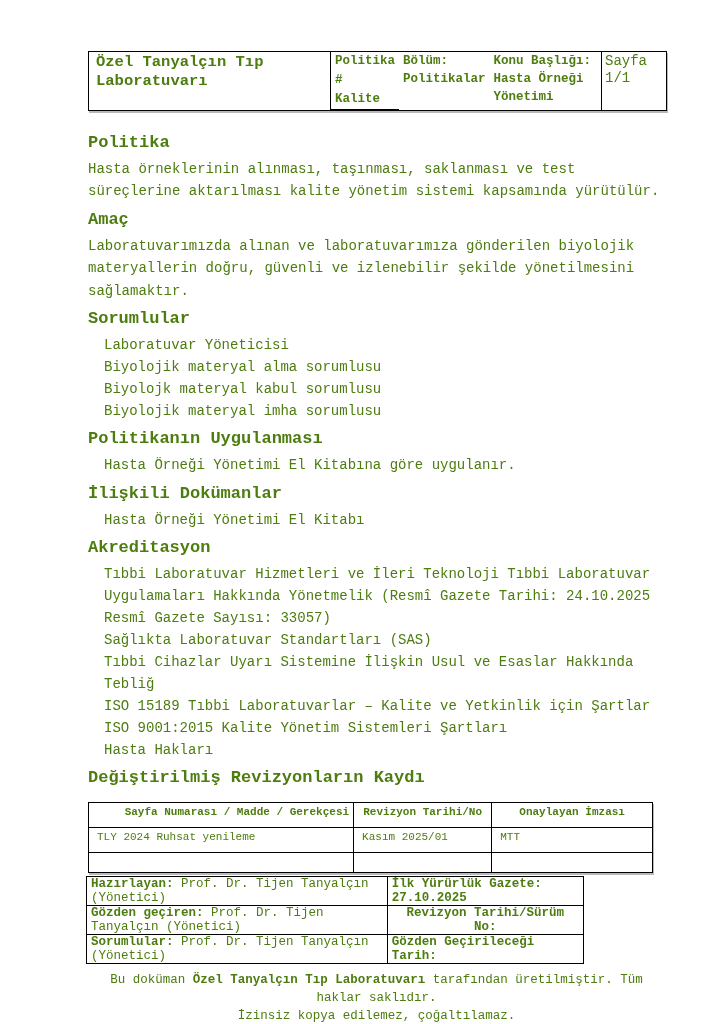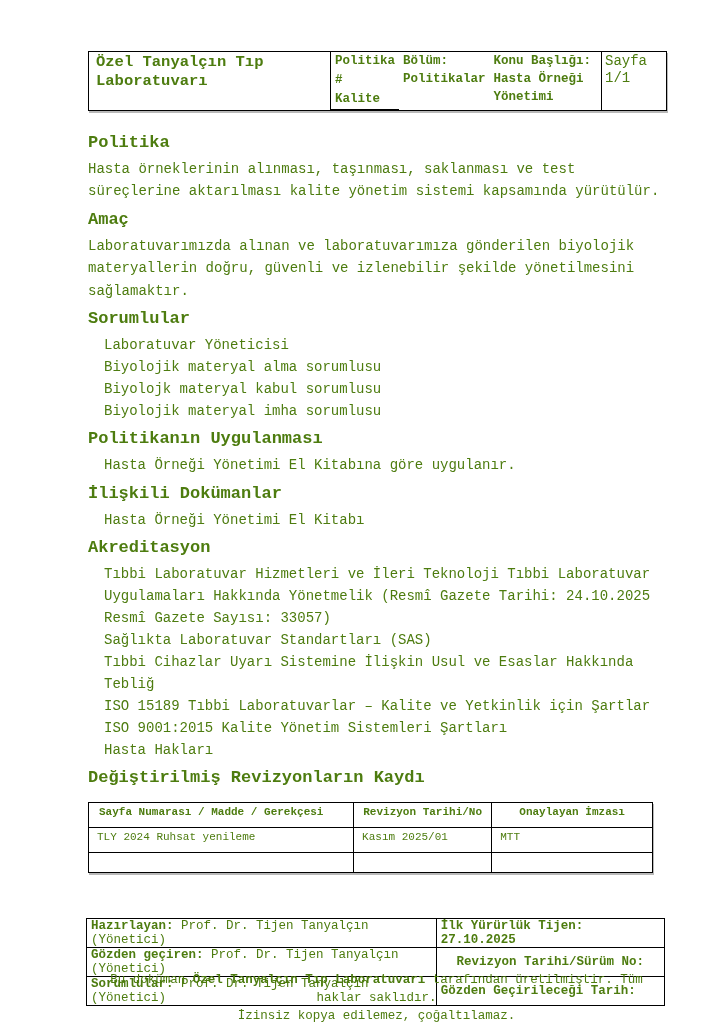--- a/index.html
+++ b/index.html
@@ -85,31 +85,31 @@
     vertical-align: top;
     font-size: 11px;
     line-height: 14px;
     padding: 2px 4px;
     overflow: hidden;
   }
   .revision-table col.c1 { width: 47%; }
   .revision-table col.c2 { width: 24.5%; }
   .revision-table col.c3 { width: 28.5%; }
   .revision-table tr.rt-head td { font-weight: 700; height: 20px; }
-  .revision-table tr.rt-head td.h1 { padding-left: 10px; text-align: left; }
+  .revision-table tr.rt-head td.h1 { padding-left: 10px; text-align: right; }
   .revision-table tr.rt-head td.h2,
   .revision-table tr.rt-head td.h3 { text-align: center; }
   .revision-table tr.rt-data td { height: 20px; padding-left: 8px; }
   .revision-table tr.rt-empty td { height: 15px; }
 
   
   .approval-table {
     position: absolute;
-    left: 86px; top: 918px;
-    width: 579px;
+    left: 86px; top: 876px;
+    width: 498px;
     border-collapse: collapse;
     table-layout: fixed;
     padding-left: 13px;
   }
   .approval-table td {
     border: 1.5px solid #000;
     font-size: 12.5px;
     line-height: 14px;
     height: 14px;
     padding: 0 4px;
@@ -212,21 +212,21 @@
   </div>
 
   <table class="approval-table">
     <colgroup>
         <col class="left">
         <col class="right">
       </colgroup>
     <tbody>
         <tr>
       <td><span class="lbl">Hazırlayan:</span><span> Prof. Dr. Tijen Tanyalçın (Yönetici)</span></td>
-      <td><span class="lbl">İlk Yürürlük Tijen:</span><span class="lbl"> 27.10.2025</span></td>
+      <td><span class="lbl">İlk Yürürlük Gazete:</span><span class="lbl"> 27.10.2025</span></td>
     </tr>
     <tr>
       <td><span class="lbl">Gözden geçiren:</span><span> Prof. Dr. Tijen Tanyalçın (Yönetici)</span></td>
       <td class="center"><span class="lbl">Revizyon Tarihi/Sürüm No:</span><span></span></td>
     </tr>
     <tr>
       <td><span class="lbl">Sorumlular:</span><span> Prof. Dr. Tijen Tanyalçın (Yönetici)</span></td>
       <td><span class="lbl">Gözden Geçirileceği Tarih:</span><span></span></td>
     </tr>
   </tbody>

